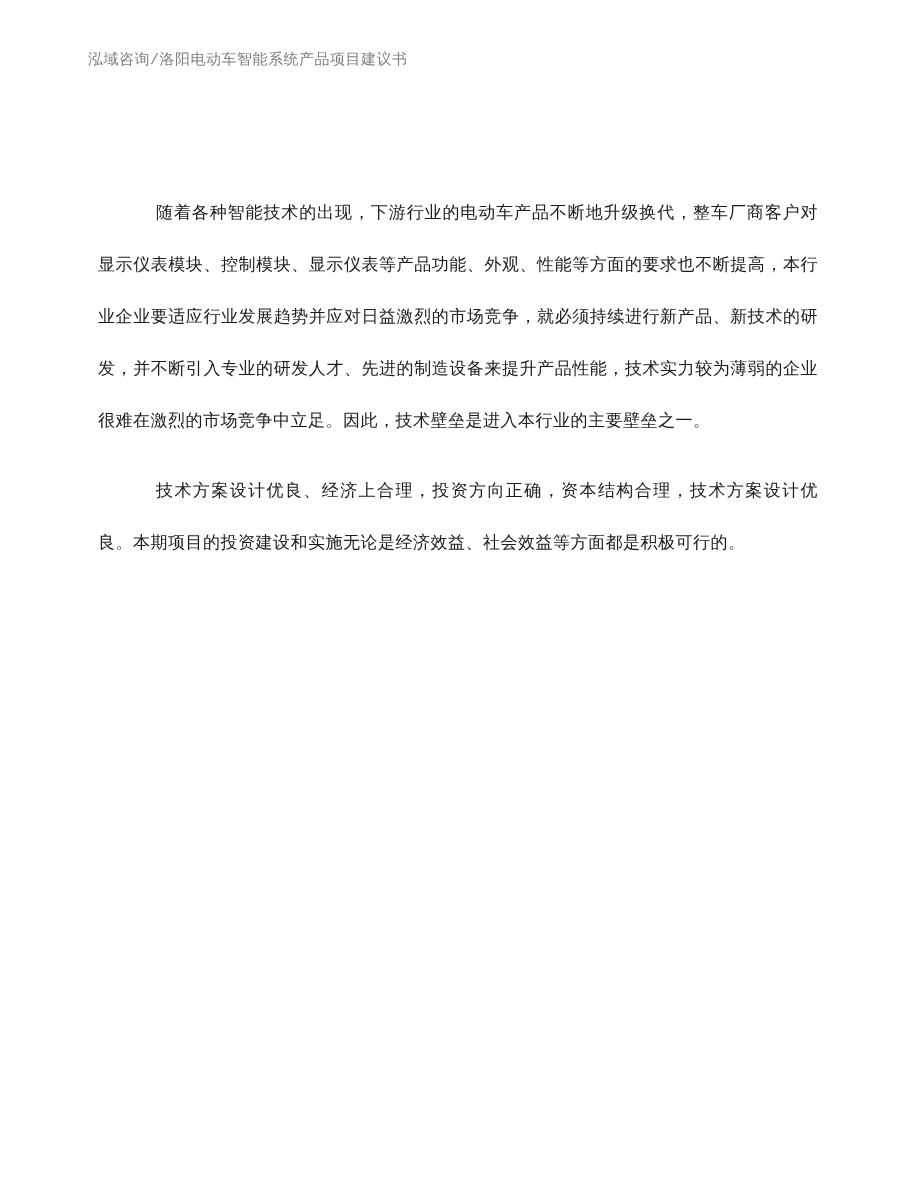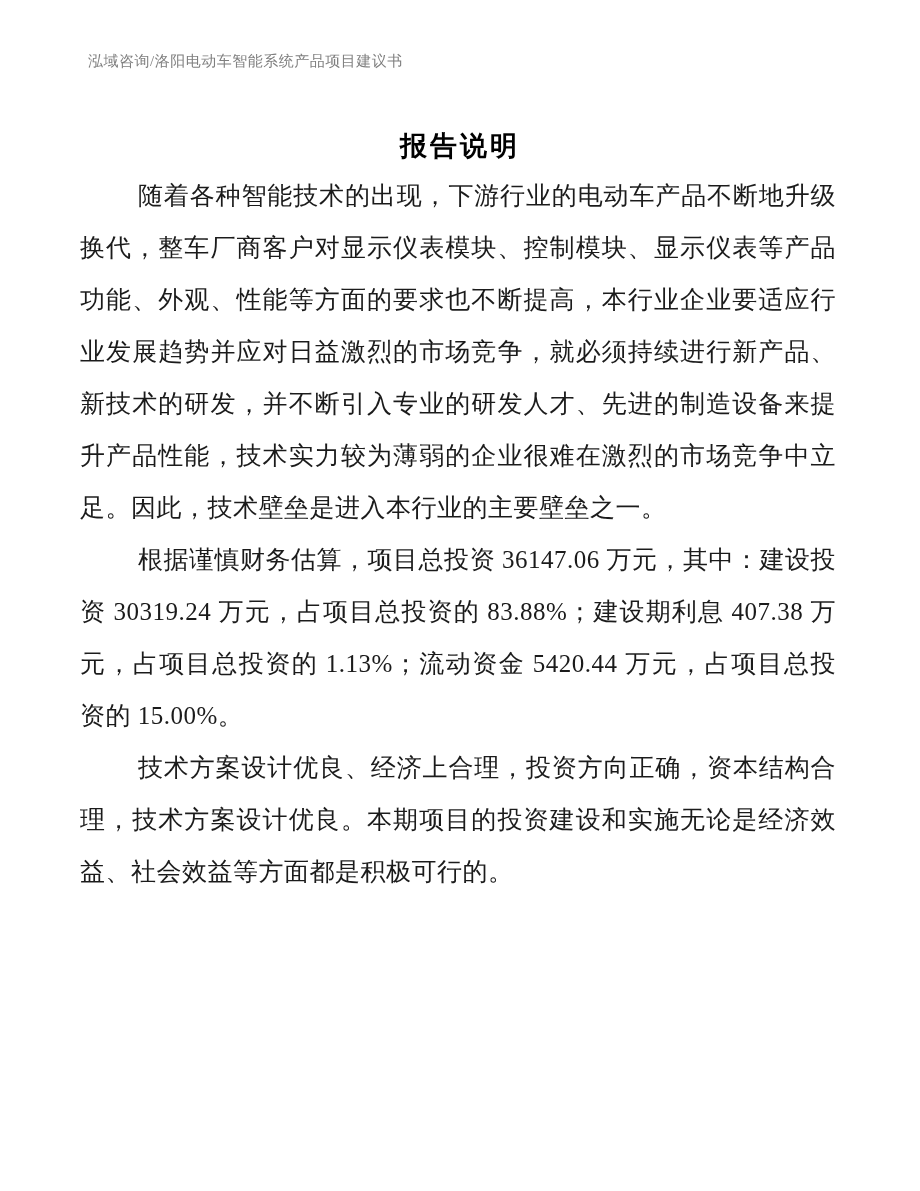--- a/index.html
+++ b/index.html
@@ -6,21 +6,21 @@
     margin: 0;
     padding: 0;
     background: #ffffff;
   }
   .page {
     position: relative;
     width: 920px;
     height: 1191px;
     background: #ffffff;
     overflow: hidden;
-    font-family: Liberation Serif, serif;
+    font-family: Liberation Mono, monospace;
   }
   .doc-header {
     position: absolute;
     top: 52px;
     left: 88px;
     right: 84px;
     font-size: 15px;
     line-height: 18px;
     color: #7f7f7f;
     letter-spacing: 0.5px;
@@ -40,34 +40,32 @@
     letter-spacing: 3px;
   }
   .content {
     position: absolute;
     top: 170px;
     left: 80px;
     right: 84px;
     color: #1b1b1b;
   }
   .content p {
-    margin: 0;
-    font-size: 25px;
+    margin: 18px;
+    font-size: 17px;
     line-height: 52px;
     text-align: justify;
     text-indent: 58px;
     letter-spacing: 0.5px;
   }
 </style>
 </head>
 <body>
 
 <div class="page">
   <div class="doc-header">泓域咨询/洛阳电动车智能系统产品项目建议书</div>
 
-  <h1 class="doc-title">报告说明</h1>
 
   <div class="content">
     <p>随着各种智能技术的出现，下游行业的电动车产品不断地升级换代，整车厂商客户对显示仪表模块、控制模块、显示仪表等产品功能、外观、性能等方面的要求也不断提高，本行业企业要适应行业发展趋势并应对日益激烈的市场竞争，就必须持续进行新产品、新技术的研发，并不断引入专业的研发人才、先进的制造设备来提升产品性能，技术实力较为薄弱的企业很难在激烈的市场竞争中立足。因此，技术壁垒是进入本行业的主要壁垒之一。</p>
-    <p>根据谨慎财务估算，项目总投资 36147.06 万元，其中：建设投资 30319.24 万元，占项目总投资的 83.88%；建设期利息 407.38 万元，占项目总投资的 1.13%；流动资金 5420.44 万元，占项目总投资的 15.00%。</p>
     <p>技术方案设计优良、经济上合理，投资方向正确，资本结构合理，技术方案设计优良。本期项目的投资建设和实施无论是经济效益、社会效益等方面都是积极可行的。</p>
   </div>
 </div>
 
 </body></html>

